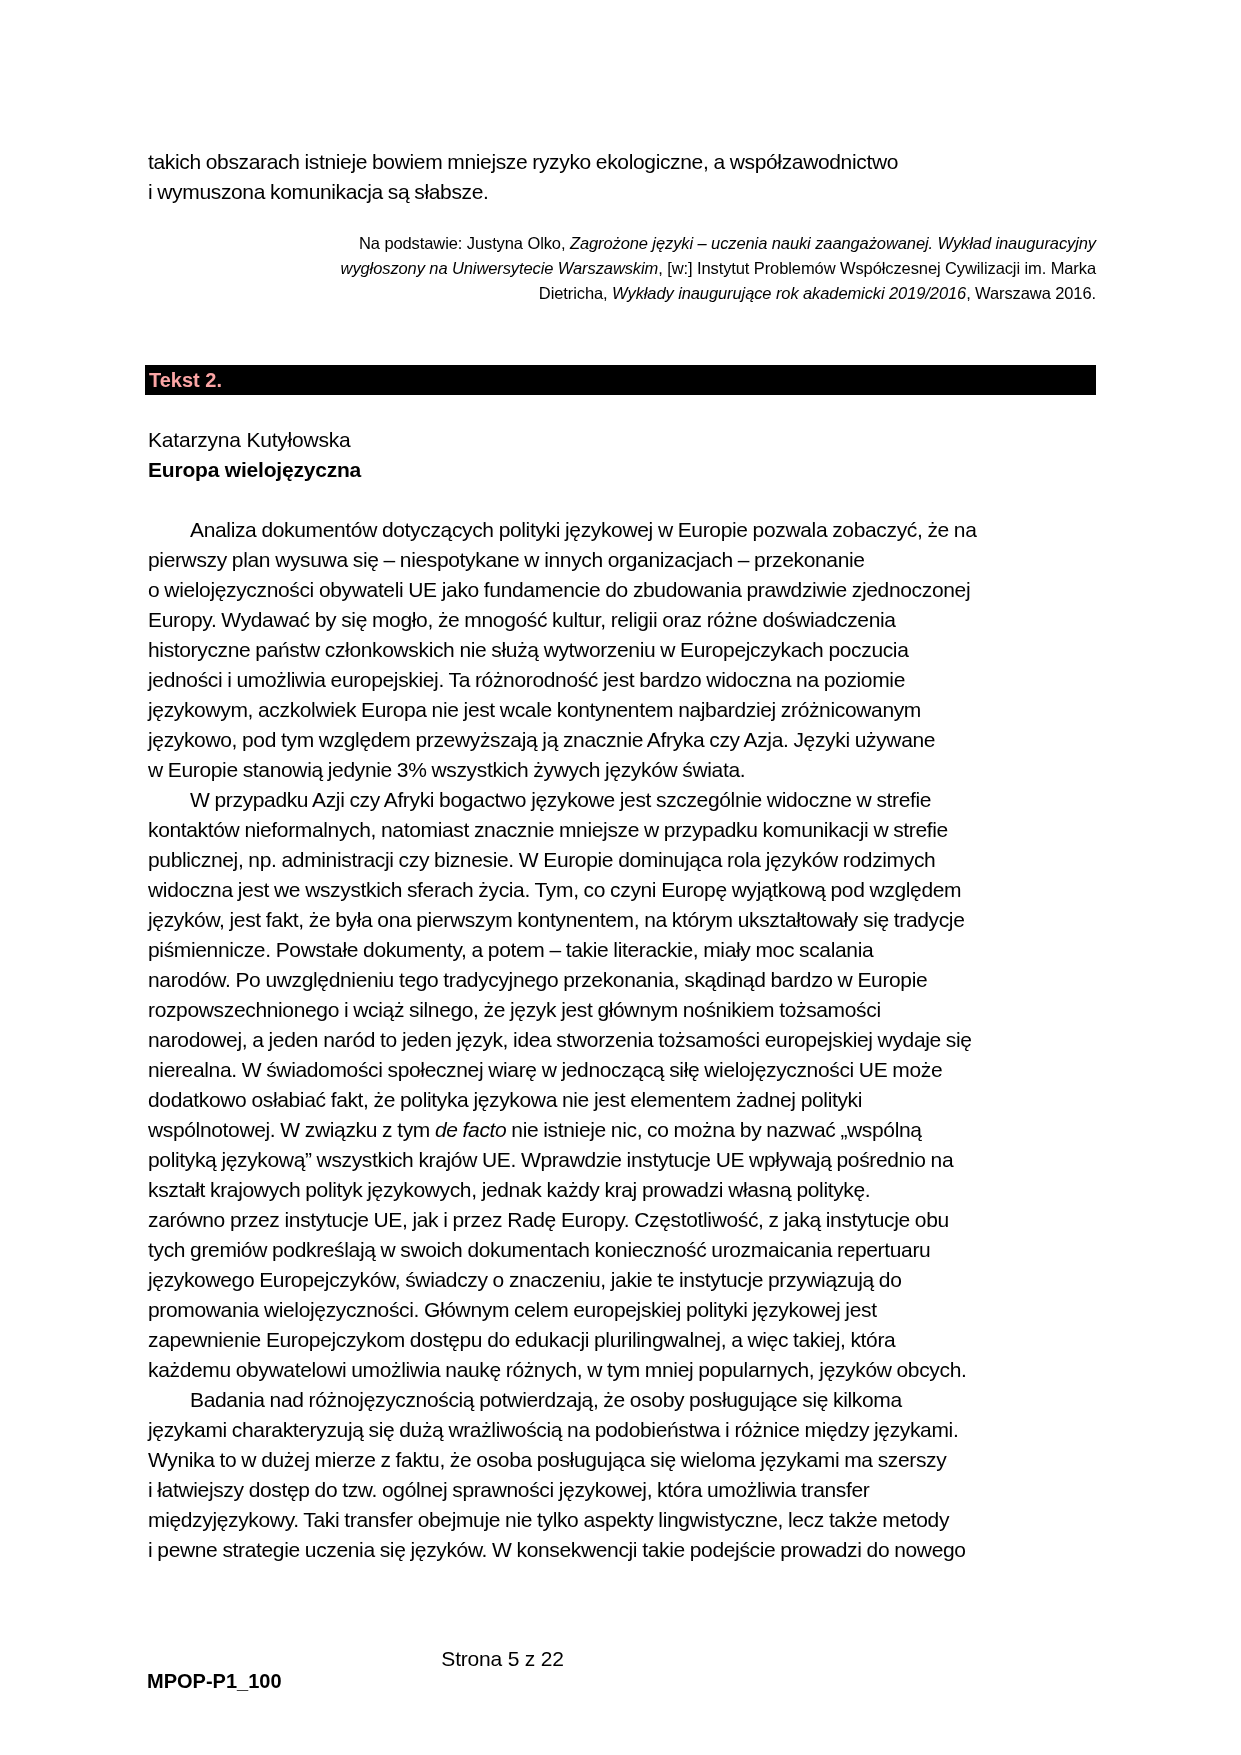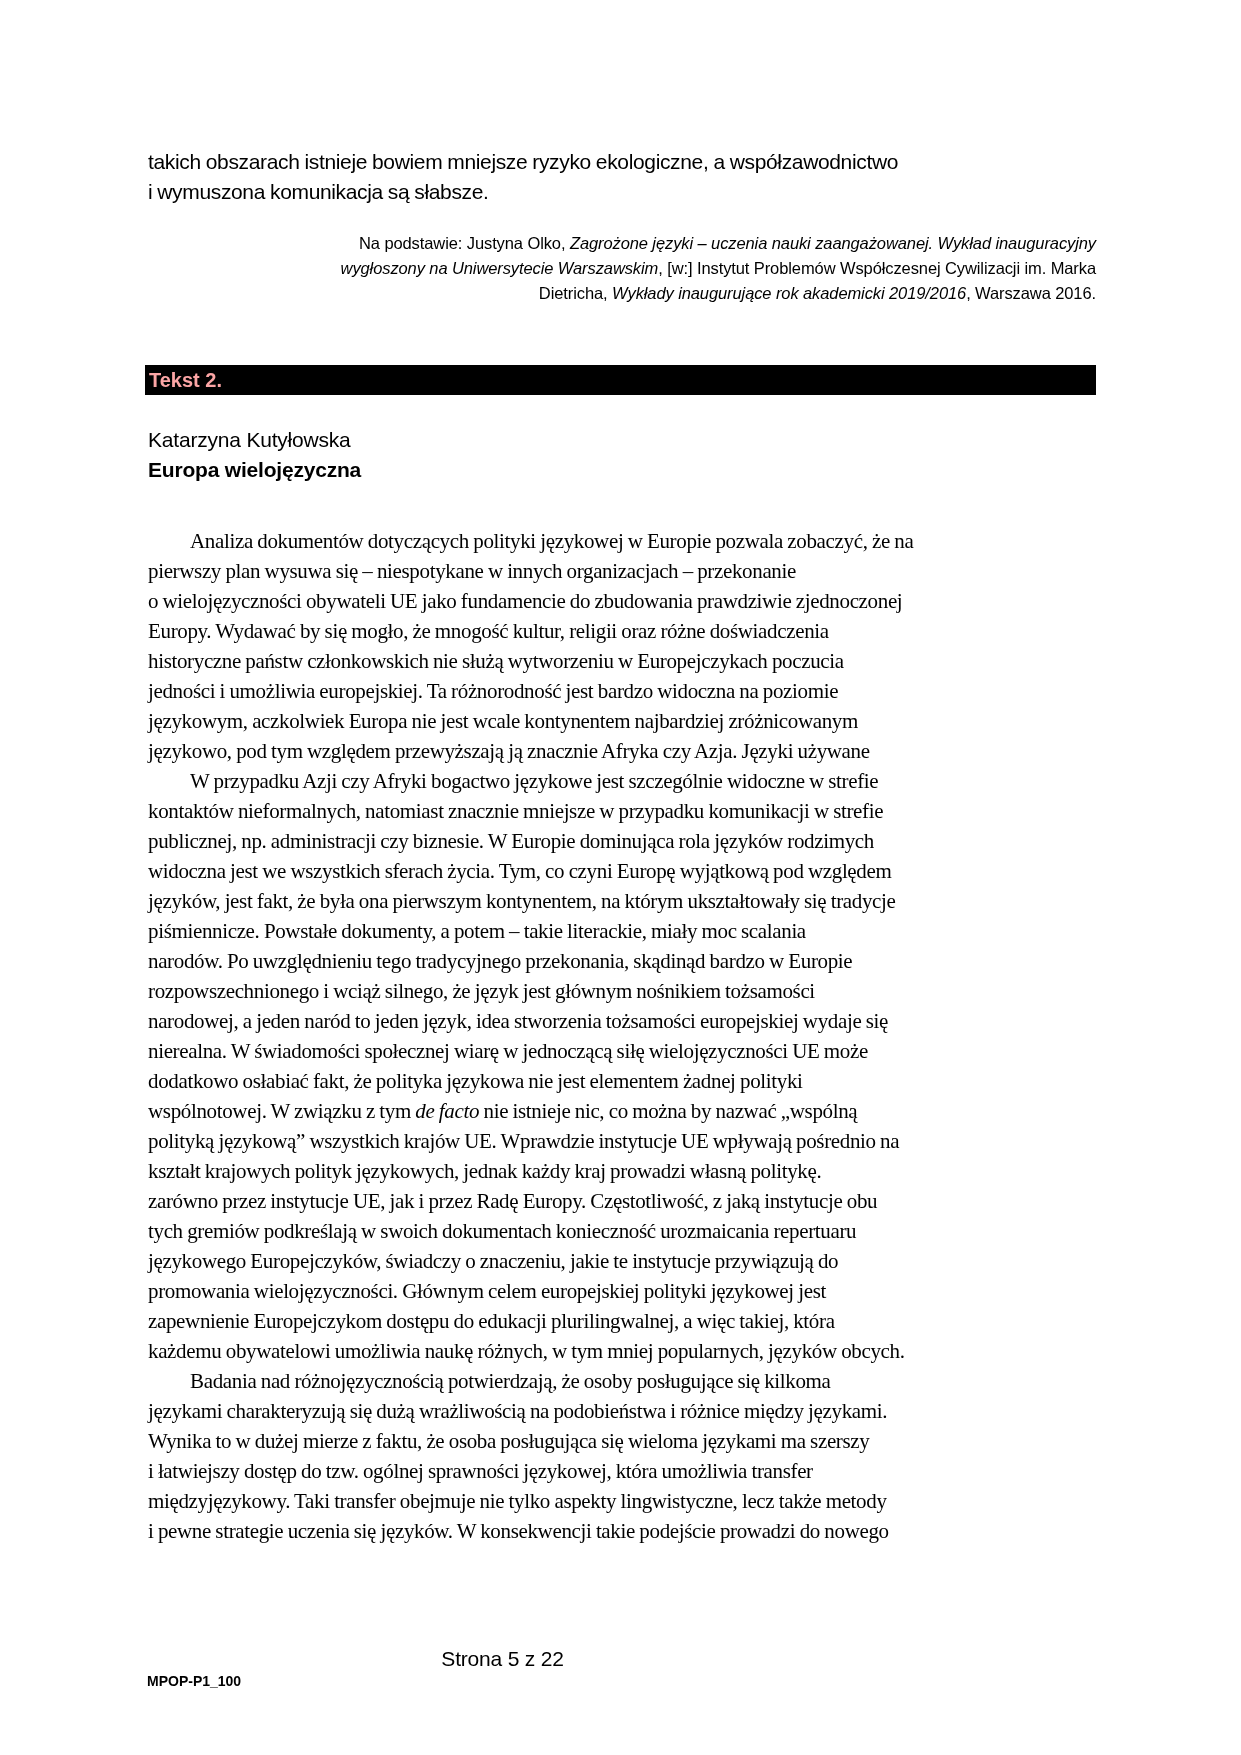--- a/index.html
+++ b/index.html
@@ -75,39 +75,38 @@
     .title {
       position: absolute;
       left: 148px;
       top: 455px;
       font-size: 21px;
       line-height: 30px;
       font-weight: bold;
       letter-spacing: -0.2px;
     }
     .main {
-      top: 526px;
-      font-family: Liberation Serif, serif;
+      top: 515px;
     }
     .line { display: block; white-space: nowrap; }
     .footer-page {
       position: absolute;
       left: 0;
       width: 1005px;
       top: 1646px;
       text-align: center;
       font-size: 21px;
       line-height: 26px;
       letter-spacing: -0.2px;
     }
     .footer-code {
       position: absolute;
       left: 147px;
       top: 1672px;
-      font-size: 14px;
+      font-size: 20px;
       font-weight: bold;
       line-height: 18px;
     }
   </style>
 </head>
 <body>
 
 <div class="page">
 
   <div class="body-text prev-end">
@@ -136,20 +135,21 @@
 
     <p>
       <span class="line indent">Analiza dokumentów dotyczących polityki językowej w Europie pozwala zobaczyć, że na</span>
       <span class="line">pierwszy plan wysuwa się – niespotykane w innych organizacjach – przekonanie</span>
       <span class="line">o wielojęzyczności obywateli UE jako fundamencie do zbudowania prawdziwie zjednoczonej</span>
       <span class="line">Europy. Wydawać by się mogło, że mnogość kultur, religii oraz różne doświadczenia</span>
       <span class="line">historyczne państw członkowskich nie służą wytworzeniu w Europejczykach poczucia</span>
       <span class="line">jedności i umożliwia europejskiej. Ta różnorodność jest bardzo widoczna na poziomie</span>
       <span class="line">językowym, aczkolwiek Europa nie jest wcale kontynentem najbardziej zróżnicowanym</span>
       <span class="line">językowo, pod tym względem przewyższają ją znacznie Afryka czy Azja. Języki używane</span>
+      <span class="line">w Europie stanowią jedynie 3% wszystkich żywych języków świata.</span>
     </p>
 
     <p>
       <span class="line indent">W przypadku Azji czy Afryki bogactwo językowe jest szczególnie widoczne w strefie</span>
       <span class="line">kontaktów nieformalnych, natomiast znacznie mniejsze w przypadku komunikacji w strefie</span>
       <span class="line">publicznej, np. administracji czy biznesie. W Europie dominująca rola języków rodzimych</span>
       <span class="line">widoczna jest we wszystkich sferach życia. Tym, co czyni Europę wyjątkową pod względem</span>
       <span class="line">języków, jest fakt, że była ona pierwszym kontynentem, na którym ukształtowały się tradycje</span>
       <span class="line">piśmiennicze. Powstałe dokumenty, a potem – takie literackie, miały moc scalania</span>
       <span class="line">narodów. Po uwzględnieniu tego tradycyjnego przekonania, skądinąd bardzo w Europie</span>

